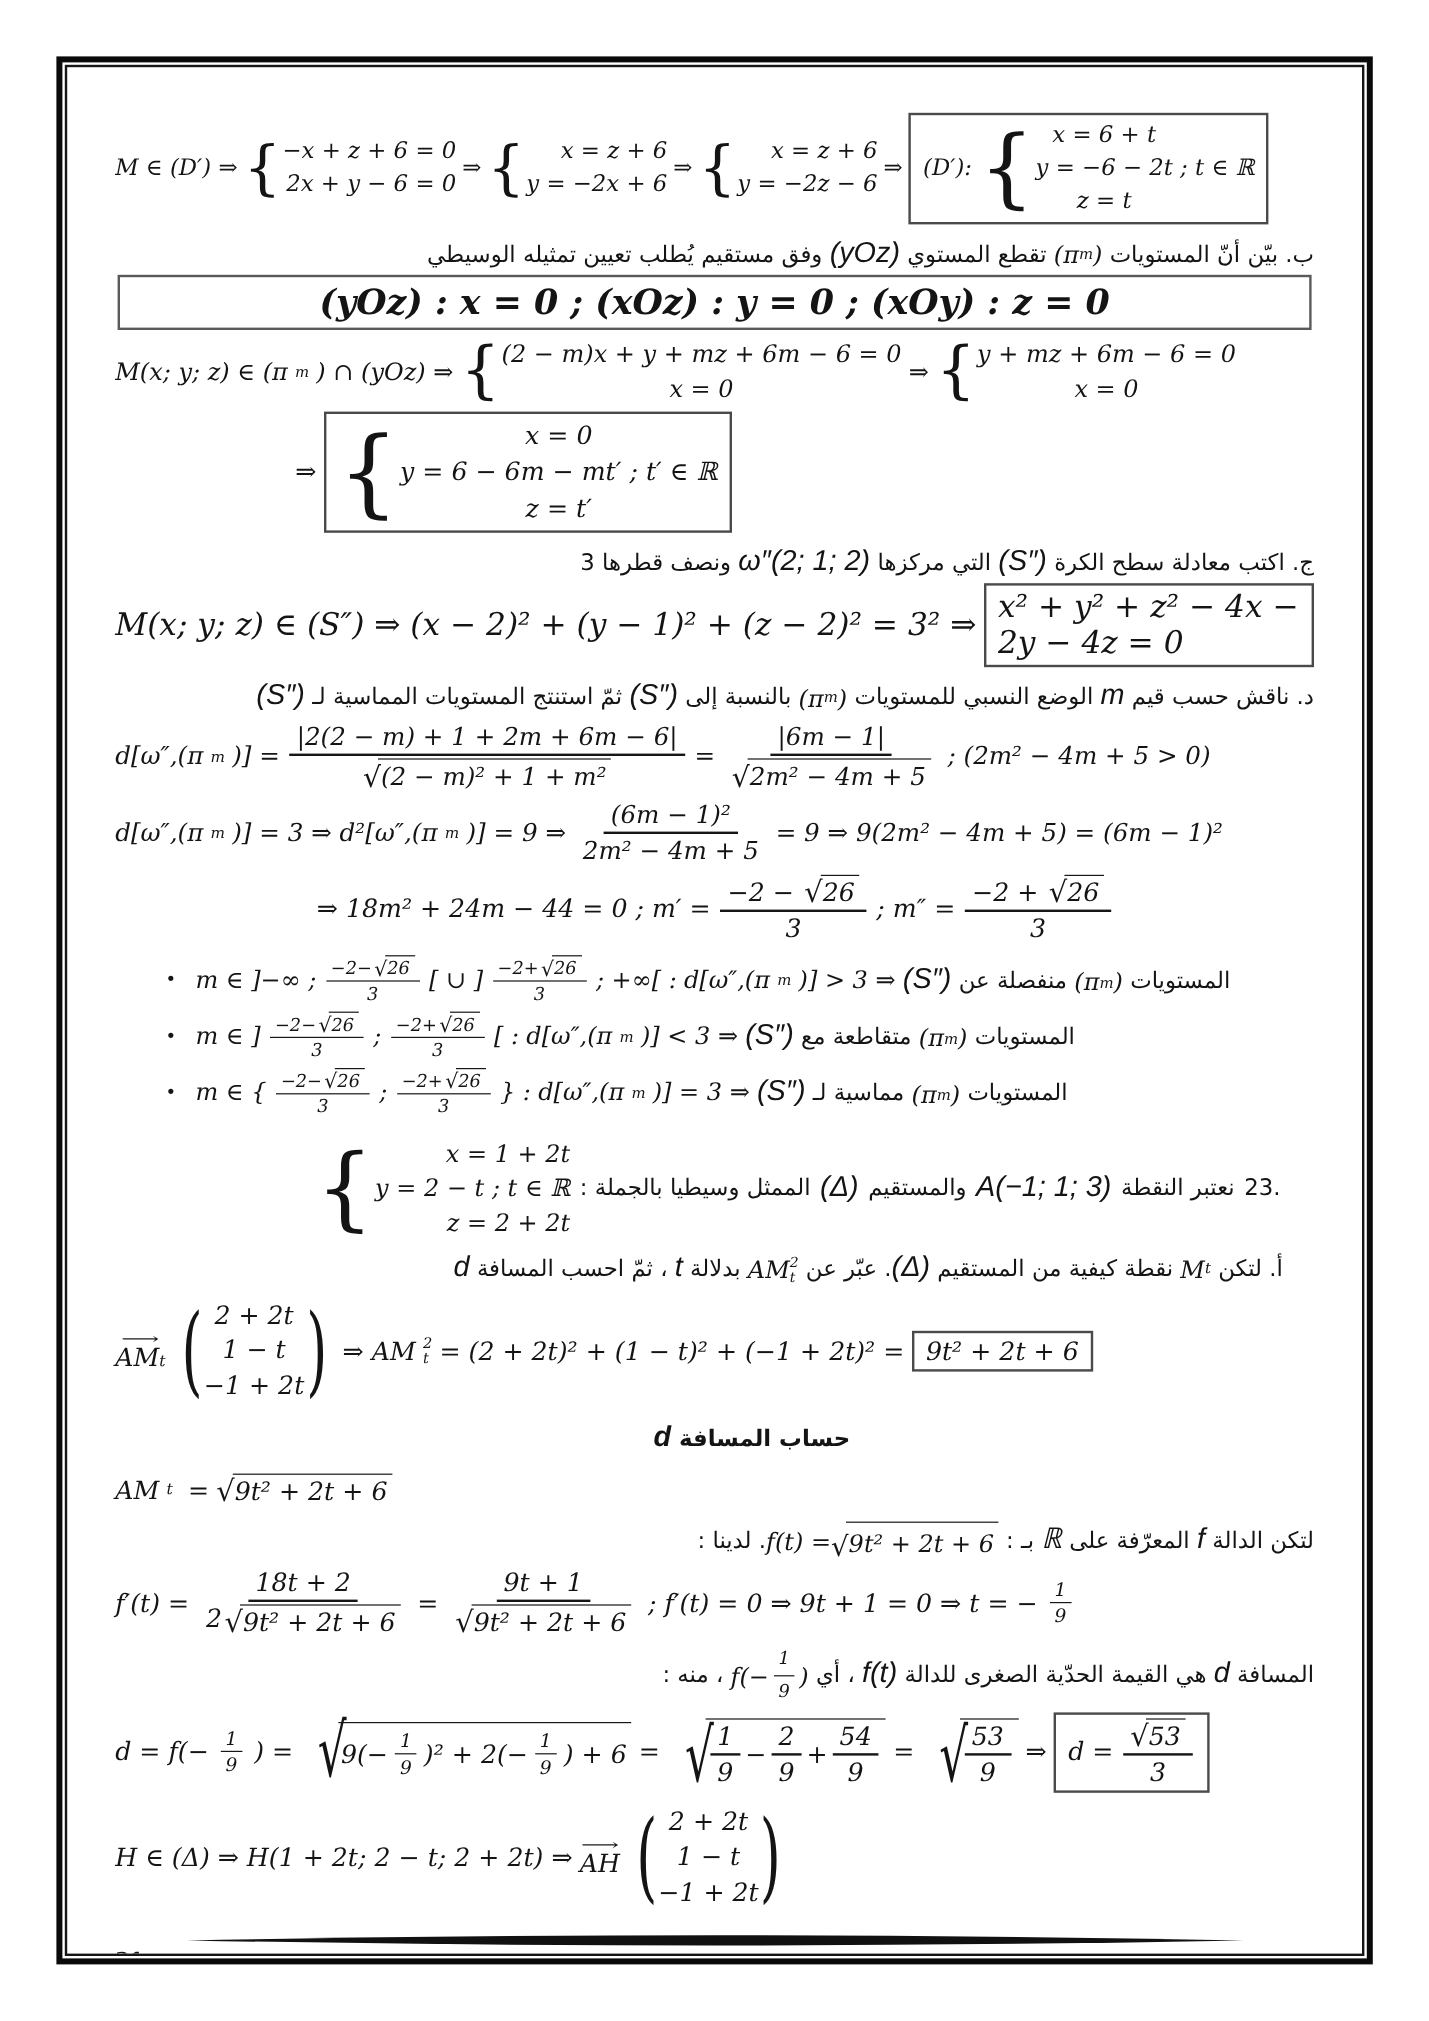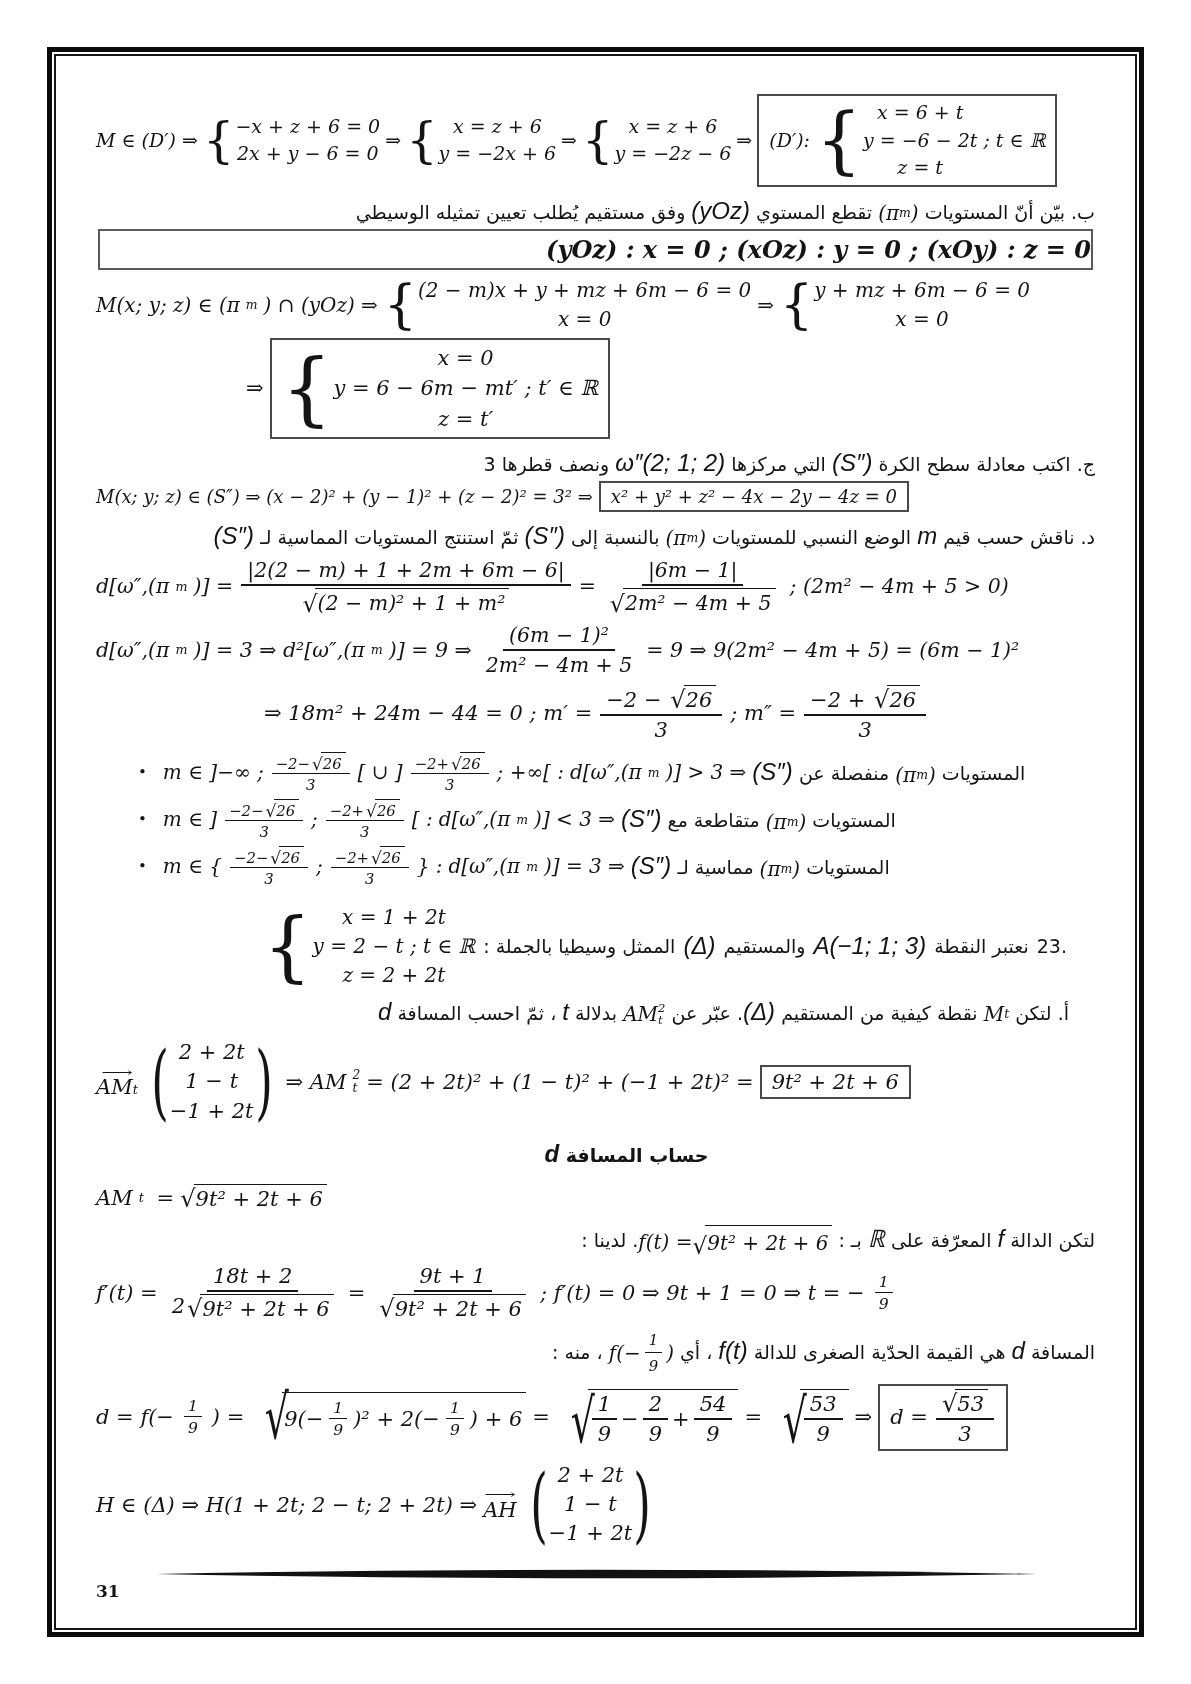--- a/index.html
+++ b/index.html
@@ -44,51 +44,51 @@
           align-items:center;gap:2px;white-space:pre;}
   .sq.tall .sg{font-size:2.9em;line-height:0.82;transform:scaleX(0.62);
                transform-origin:100% 88%;margin-right:-7px;}
 
   
   .cs{display:inline-flex;align-items:center;vertical-align:middle;}
   .cs .br{font-style:normal;line-height:0.82;font-weight:400;margin-right:1px;}
   .cs.c2 .br{font-size:2.6em;}
   .cs.c3 .br{font-size:3.8em;}
   .cs .rw{display:inline-flex;flex-direction:column;line-height:1.45;white-space:pre;}
-  .cs .rw.lft{align-items:center;}
+  .cs .rw.lft{align-items:flex-end;}
   .cs .rw.ctr{align-items:center;}
 
   
   .cv{display:inline-flex;align-items:center;vertical-align:middle;}
   .cv .pr{font-style:normal;font-size:3.9em;line-height:0.88;font-weight:400;
           transform:scaleX(0.55);}
   .cv .rw{display:inline-flex;flex-direction:column;align-items:center;
           line-height:1.4;margin:0 -6px;white-space:pre;}
 
   
   .vc{position:relative;display:inline-flex;align-items:baseline;margin-top:10px;}
   .vc .va{position:absolute;top:-0.78em;left:50%;
           transform:translateX(-50%) scaleX(1.7);font-size:0.62em;font-style:normal;}
 
   
   .bx{display:inline-flex;align-items:center;gap:6px;border:2px solid #4a4a4a;
       padding:3px 10px;}
-  .wbox{border:2px solid #5a5a5a;text-align:right;font-weight:bold;
-        font-style:italic;padding:4px 0;font-size:24px;margin:0 2px 9px 2px;}
+  .wbox{border:2px solid #5a5a5a;text-align:center;font-weight:bold;
+        font-style:italic;padding:4px 0;font-size:29px;margin:0 2px 9px 2px;}
 
   
   .ss{display:inline-flex;flex-direction:column;align-items:flex-start;
       font-size:0.58em;line-height:1.05;vertical-align:-0.45em;font-style:italic;}
 
   
   .ln1{font-size:19px;gap:5px;margin-top:12px;margin-bottom:6px;}
   .ln3{margin-bottom:6px;}
   .ln4{font-size:20px;margin-bottom:4px;}
   .ln5{margin-left:150px;margin-bottom:6px;}
-  .ln7{font-size:18px;margin-bottom:6px;}
+  .ln7{font-size:26px;margin-bottom:6px;}
   .ln9{font-size:20.5px;margin-bottom:8px;margin-top:4px;}
   .ln10{font-size:20.5px;margin-bottom:8px;}
   .ln11{margin-left:168px;margin-bottom:10px;}
   .blt{font-size:20px;margin-bottom:6px;}
   .blt .dt{font-size:15px;font-style:normal;margin:0 10px 0 42px;}
   .p23{margin-top:16px;margin-bottom:4px;padding-right:28px;gap:8px;}
   .pA{padding-right:26px;margin-bottom:8px;}
   .pV{margin-bottom:8px;}
   .head{font-weight:bold;padding-left:62px;text-align:center;direction:rtl;
         margin:10px 0 12px 0;font-size:20px;}

